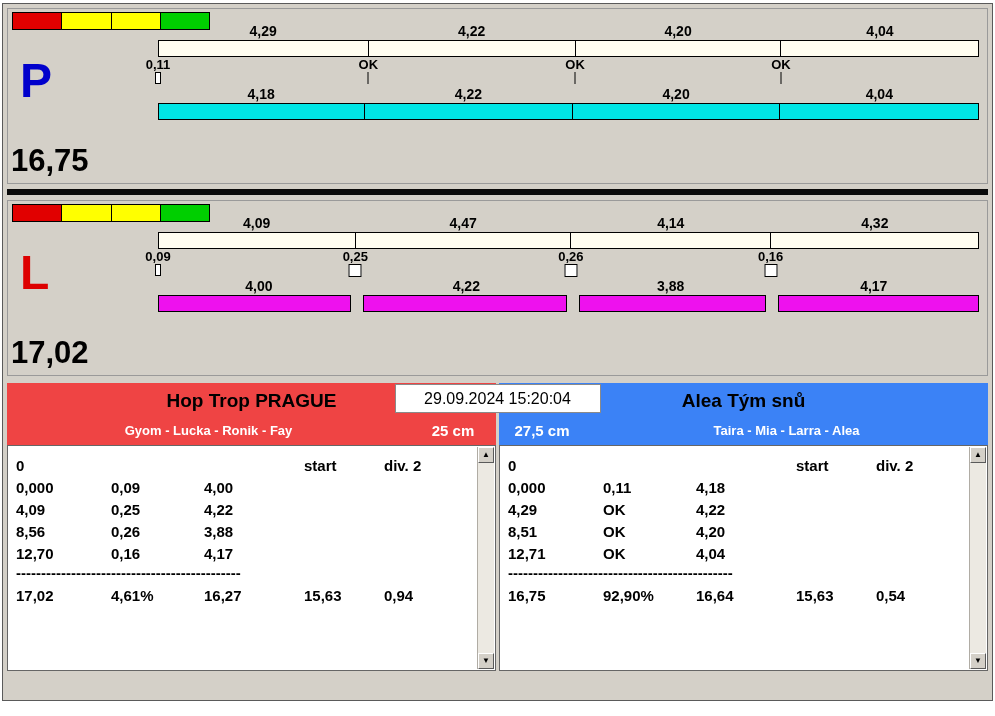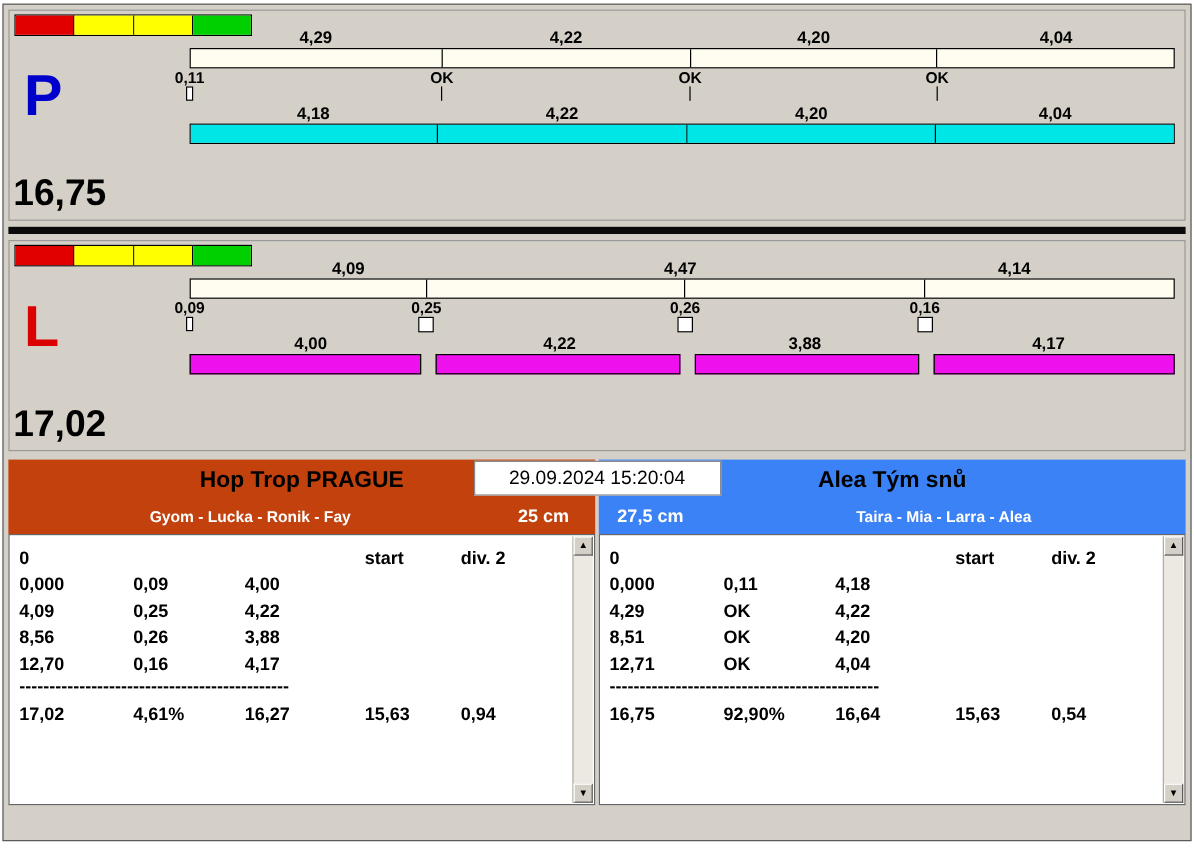--- a/index.html
+++ b/index.html
@@ -122,20 +122,21 @@
         <div class="ind-cell" style="background: rgb(255, 255, 0);"></div>
         <div class="ind-cell" style="background: rgb(0, 207, 0);"></div>
       </div>
     <div class="lane-letter" style="color: rgb(221, 0, 0);">L</div>
     <div class="lane-total">17,02</div>
     <div class="bars">
       <div class="labels-row top-labels">
           <div class="seg-label" style="flex-grow: 4.09;">4,09</div>
           <div class="seg-label" style="flex-grow: 4.47;">4,47</div>
           <div class="seg-label" style="flex-grow: 4.14;">4,14</div>
+          <div class="seg-label" style="flex-grow: 4.32;">4,32</div>
         </div>
       <div class="cream-bar">
           <div class="cream-seg" style="flex-grow: 4.09;"></div>
           <div class="cream-seg" style="flex-grow: 4.47;"></div>
           <div class="cream-seg" style="flex-grow: 4.14;"></div>
           <div class="cream-seg" style="flex-grow: 4.32;"></div>
         </div>
       <div class="marker-row">
           <div class="marker-label" style="left: 0%;">0,09</div>
           <div class="marker-label" style="left: 24.0306%;">0,25</div>
@@ -161,21 +162,21 @@
           <div class="color-seg" style="flex-grow: 4.17; background: rgb(238, 17, 238);"></div>
         </div>
     </div>
   </div>
 
   <div class="bottom">
 
     <div class="timestamp-box">29.09.2024 15:20:04</div>
 
     <div class="team-panel left">
-      <div class="team-header" style="background: #c2410c;">
+      <div class="team-header" style="background: #ef4444;">
         <div class="team-name">Hop Trop PRAGUE</div>
         <div class="team-sub">
           <span class="team-members">Gyom - Lucka - Ronik - Fay</span>
           <span class="team-size">25 cm</span>
         </div>
       </div>
       <div class="team-body">
         <div class="rows">
             <div class="t-row">
               <div class="t-cell">0</div>

